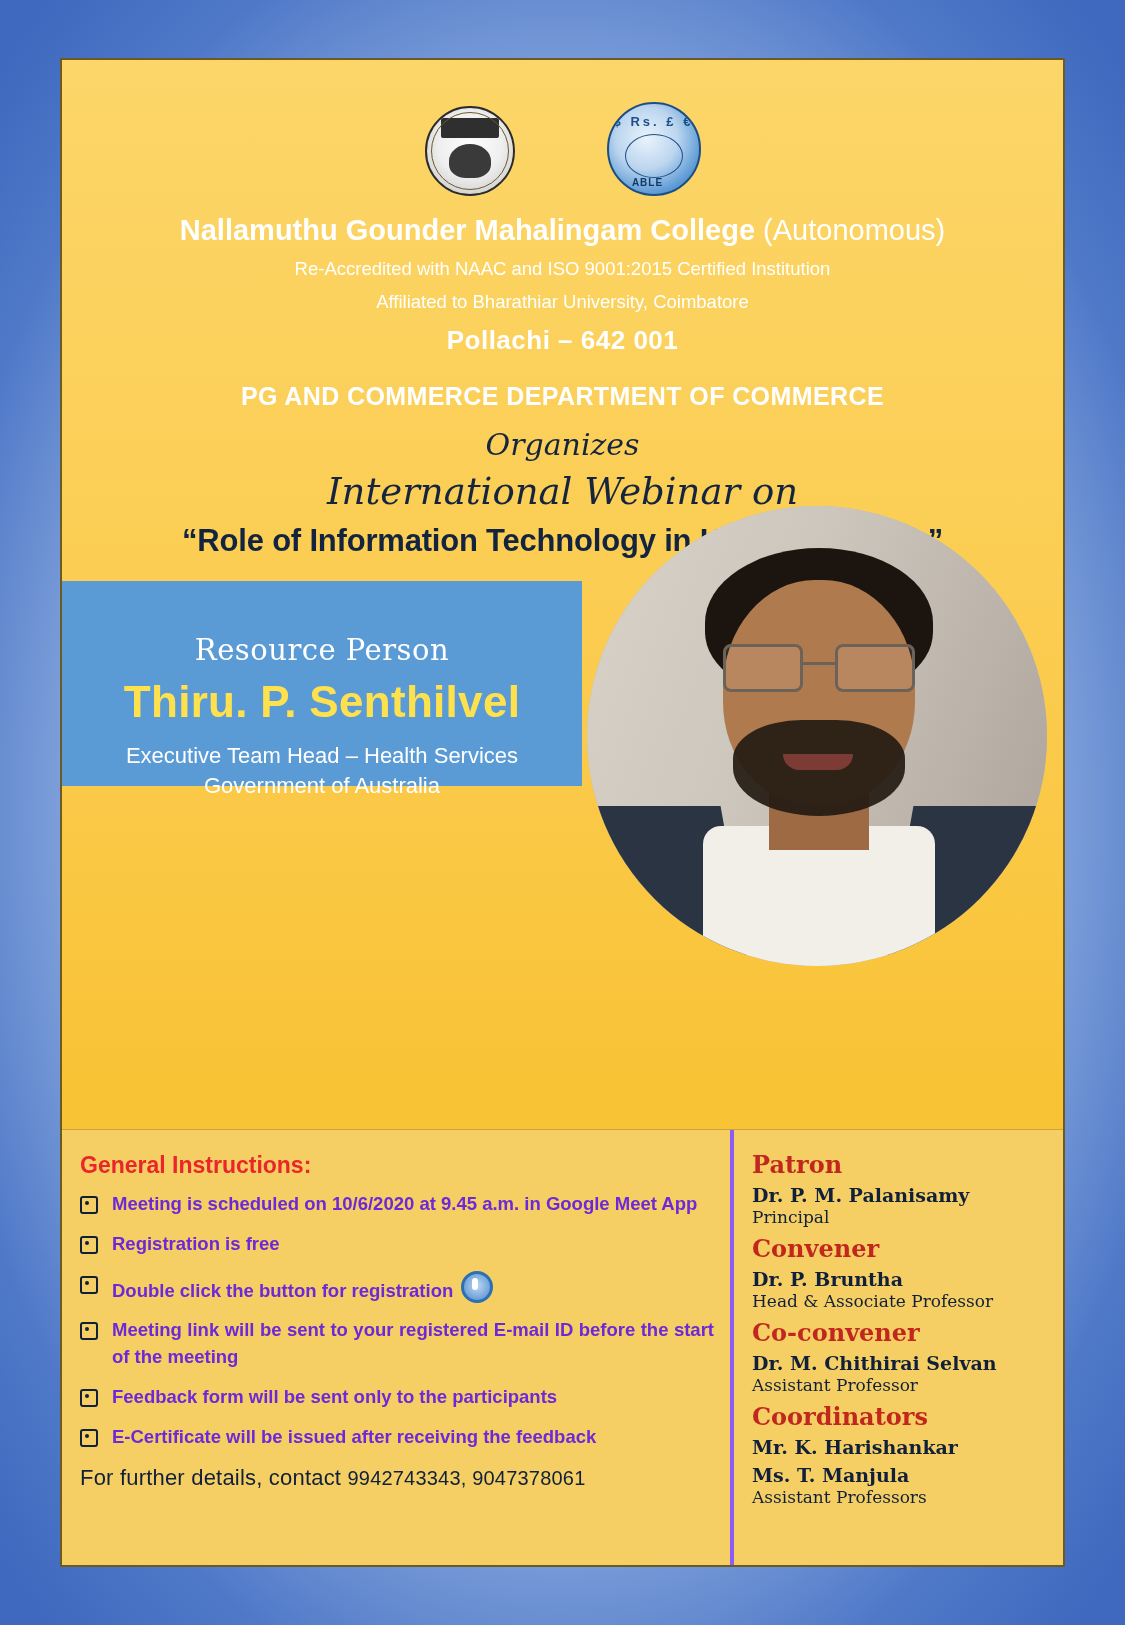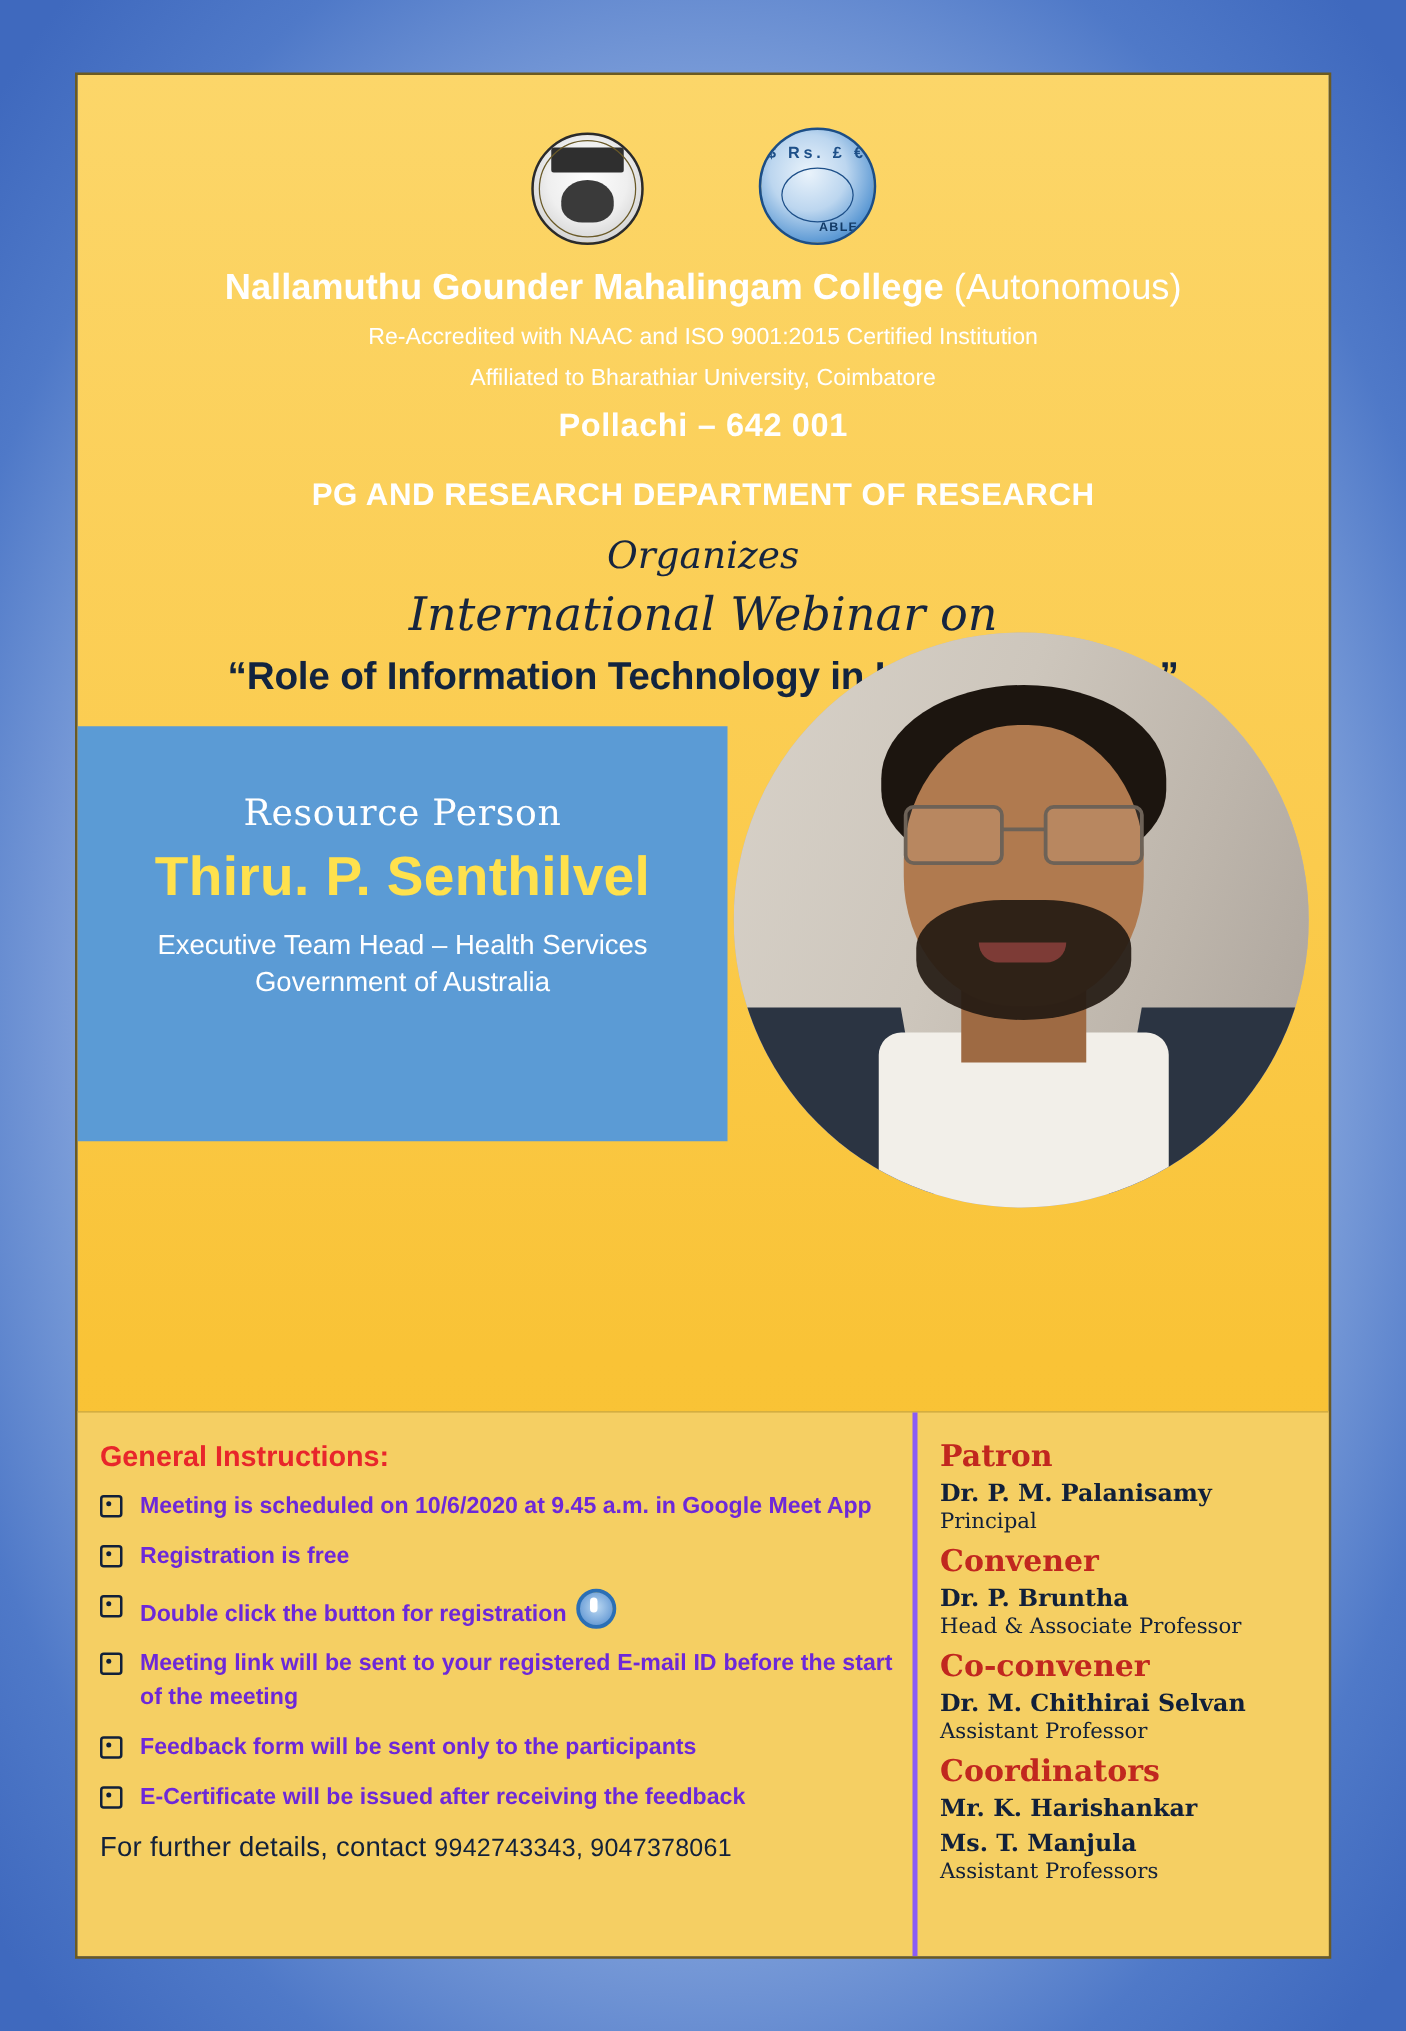--- a/index.html
+++ b/index.html
@@ -92,21 +92,21 @@
   .logo-able .globe-lines {
     position: absolute;
     left: 16px; top: 30px;
     width: 56px; height: 42px;
     border: 1px solid #1d4f88;
     border-radius: 50%;
   }
   .logo-able .able-label {
     position: absolute;
     bottom: 6px; left: 0; right: 12px;
-    text-align: right;
+    text-align: center;
     font-size: 10px;
     color: #123a66;
     letter-spacing: 1px;
   }
 
   .college-name {
     text-align: center;
     margin-top: 18px;
     font-size: 29px;
     color: #ffffff;
@@ -165,21 +165,21 @@
   
   .band-wrap {
     position: relative;
     margin-top: 22px;
     height: 395px;
   }
   .band {
     position: absolute;
     left: 0; top: 0;
     width: 520px;
-    height: 332px;
+    height: 205px;
     background: #5b9bd5;
     color: #ffffff;
     text-align: center;
     box-sizing: border-box;
     padding-top: 52px;
   }
   .band .rp-label {
     font-family: "DejaVu Serif", serif;
     font-size: 29px;
     letter-spacing: 0.5px;
@@ -404,21 +404,21 @@
         <span class="able-label">ABLE</span>
       </div>
     </div>
 
     <div class="college-name">
       <span>Nallamuthu Gounder Mahalingam College</span><span class="auton"> (Autonomous)</span>
     </div>
     <div class="line-sm">Re-Accredited with NAAC and ISO 9001:2015 Certified Institution</div>
     <div class="line-sm">Affiliated to Bharathiar University, Coimbatore</div>
     <div class="city">Pollachi – 642 001</div>
-    <div class="dept">PG AND RESEARCH DEPARTMENT OF RESEARCH</div>
+    <div class="dept">PG AND COMMERCE DEPARTMENT OF COMMERCE</div>
     <div class="organizes">Organizes</div>
     <div class="webinar-on">International Webinar on</div>
     <div class="topic">“Role of Information Technology in Health Services”</div>
 
     <div class="band-wrap">
       <div class="band">
         <div class="rp-label">Resource Person</div>
         <div class="rp-name">Thiru. P. Senthilvel</div>
         <div class="rp-role">
           <div>Executive Team Head – Health Services</div>

